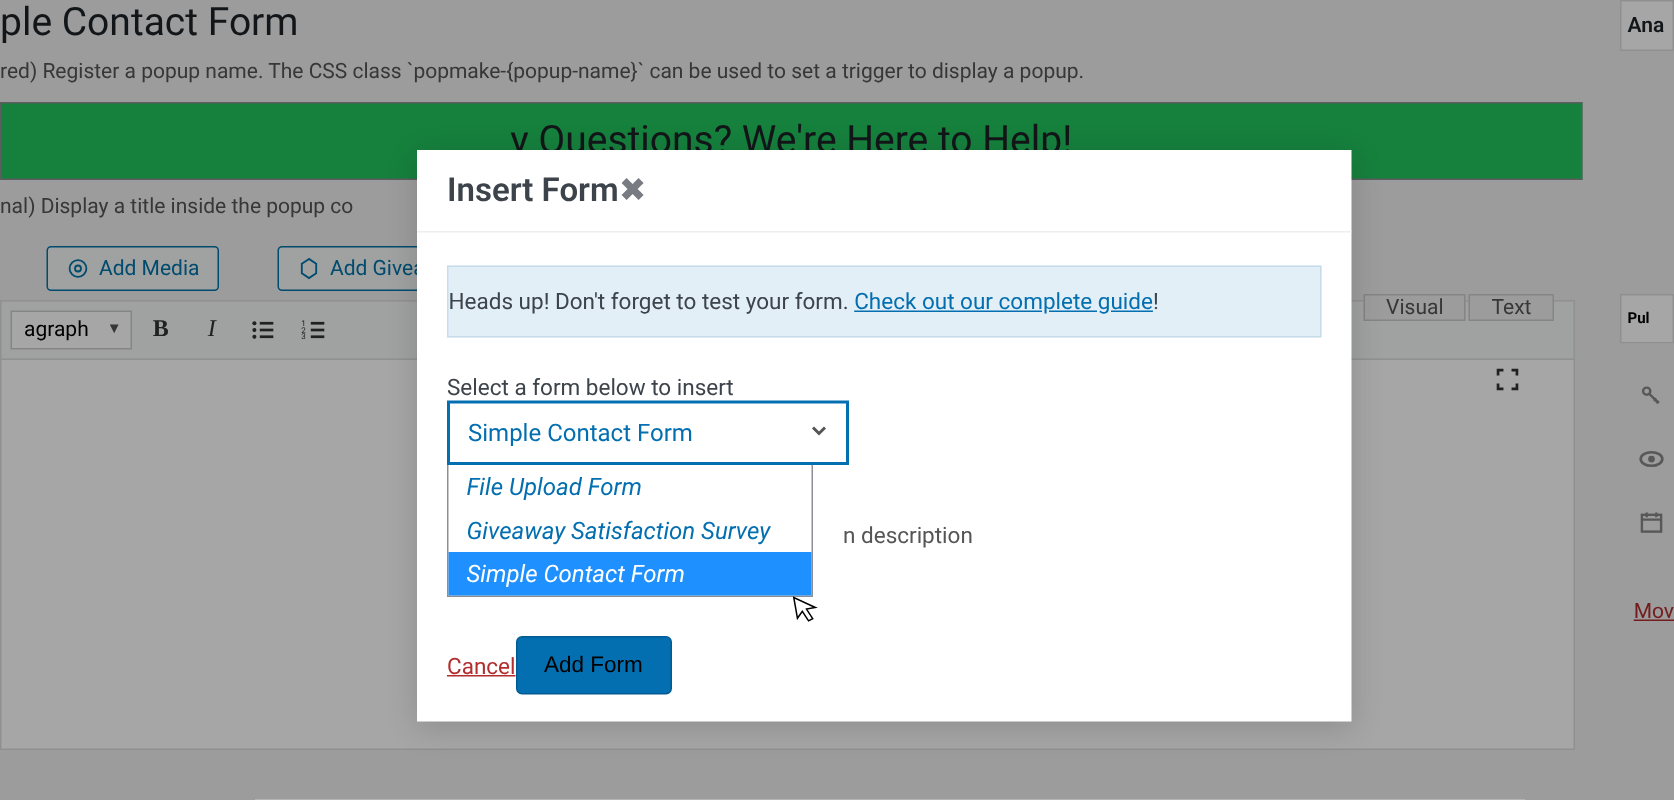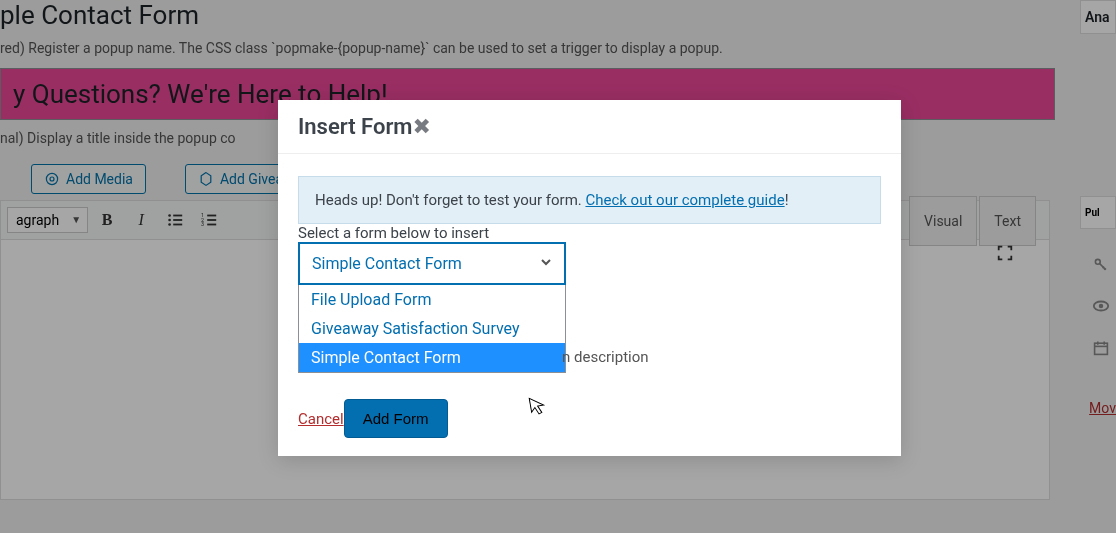--- a/index.html
+++ b/index.html
@@ -27,26 +27,27 @@
     color: #1d2327;
     padding: 0 0 10px 0;
   }
   .help-text {
     font-size: 14px;
     color: #555;
     margin-bottom: 12px;
   }
   .big-box {
     border: 1px solid #8c8f94;
-    background: #ec4899;
+    background: #22c55e;
     padding: 10px 12px;
     font-size: 26px;
     color: #1d2327;
     margin-bottom: 10px;
     width: 1055px;
+    text-align: center;
   }
   .toolbar-row {
     display: flex;
     gap: 8px;
     margin-top: 18px;
     margin-bottom: 6px;
   }
   .wp-btn {
     border: 1px solid #0073aa;
     color: #0073aa;
@@ -103,21 +104,21 @@
     width: 1050px;
   }
   .tabs-r {
     position: absolute;
     right: 80px;
     top: 196px;
     display: flex;
     gap: 2px;
   }
   .tab-r {
-    padding: 16px 14px;
+    padding: 0 14px;
     border: 1px solid #ccc;
     background: #f0f0f0;
     color: #555;
     font-size: 14px;
   }
   .right-icons {
     position: absolute;
     right: 6px;
     top: 256px;
     display: flex;
@@ -186,23 +187,24 @@
     font-size: 22px;
     color: #787c82;
     cursor: pointer;
   }
   .modal-body {
     padding: 22px 20px 10px 20px;
   }
   .heads-up {
     background: #e3eff7;
     border: 1px solid #c7dceb;
-    padding: 14px 16px;
+    padding: 14px 0;
     font-size: 15px;
     color: #3c434a;
+    margin-bottom: 24px;
   }
   .heads-up a {
     color: #036fb0;
     text-decoration: underline;
   }
   .select-label {
     font-size: 15px;
     color: #3c434a;
   }
   .form-select {
@@ -212,27 +214,28 @@
     padding: 10px 12px;
     font-size: 16px;
     color: #036fb0;
     display:flex;
     justify-content: space-between;
     align-items:center;
     cursor: pointer;
   }
   .chev { color:#555; font-size:12px; }
   .dropdown {
-    width: 268px;
+    width: 244px;
     border: 1px solid #8c8f94;
     border-top: none;
     background:#fff;
     font-size: 16px;
     position: relative;
     z-index: 25;
+    font-style: italic;
   }
   .dd-option {
     padding: 5px 12px;
     color: #036fb0;
     cursor: pointer;
   }
   .dd-option.sel {
     background: #1e90ff;
     color: #fff;
   }

